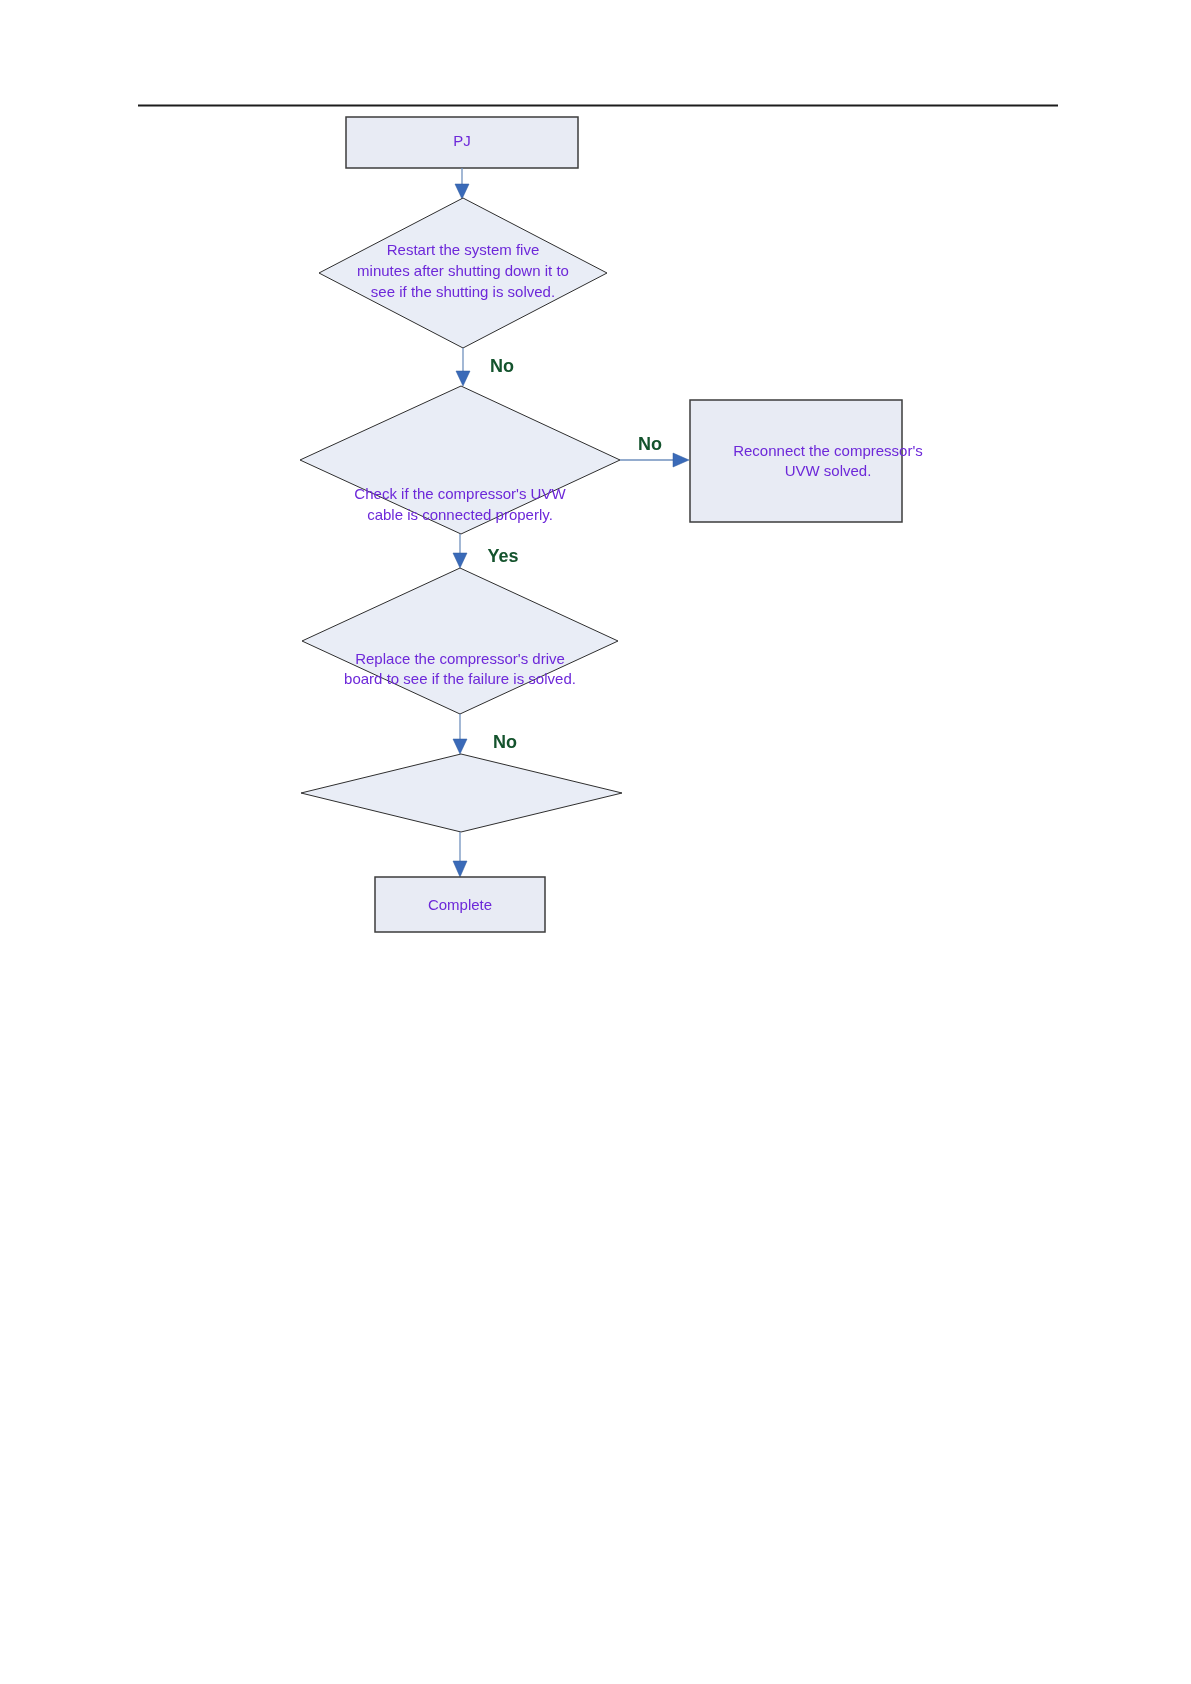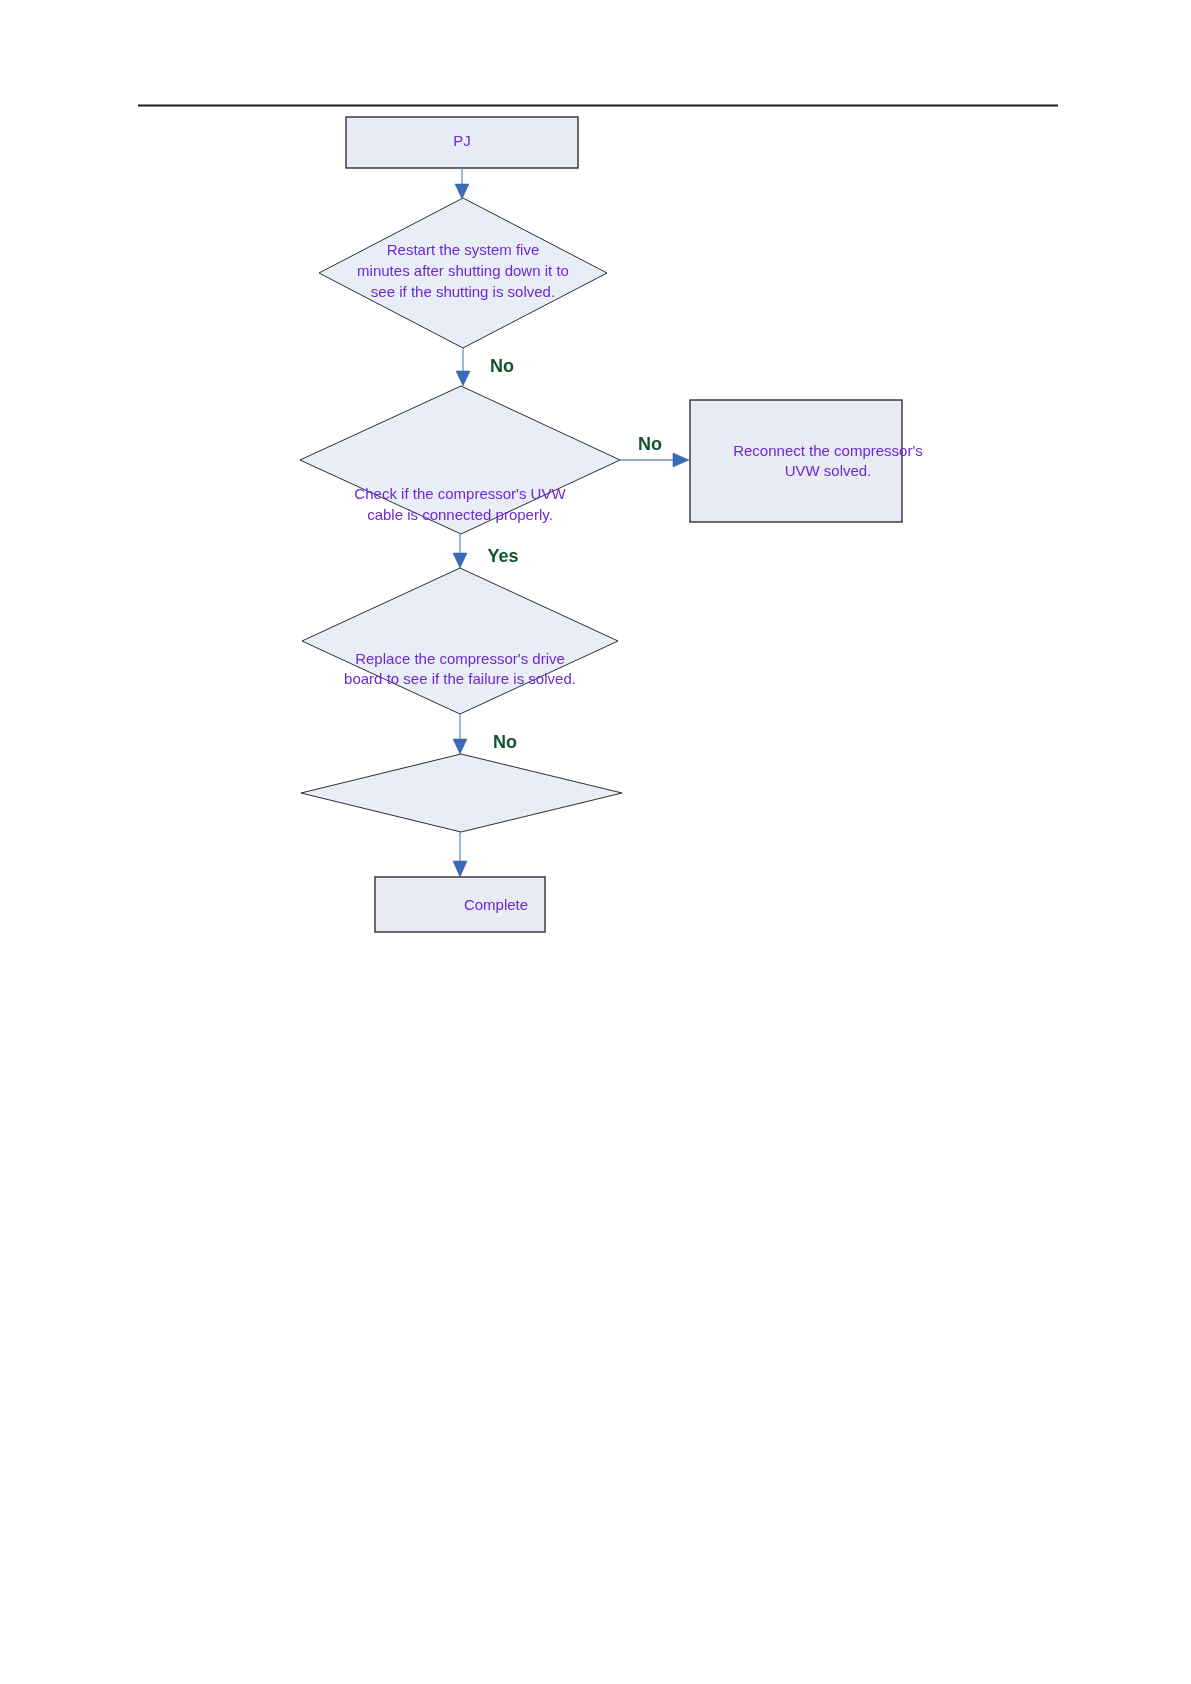--- a/index.html
+++ b/index.html
@@ -119,21 +119,21 @@
     <div>Reconnect the compressor's</div>
     <div>UVW solved.</div>
   </div>
 
   <div class="node-text" style="left:302px; top:623px; width:316px;margin-top:26px;">
     <div>Replace the compressor's drive</div>
     <div>board to see if the failure is solved.</div>
   </div>
 
 
-  <div class="node-text" style="left:375px; top:895px; width:170px;margin-left:36px;">Complete</div>
+  <div class="node-text" style="left:375px; top:895px; width:170px;">Complete</div>
 
   <div class="edge-label" style="left:502px; top:366px;">No</div>
 
   <div class="edge-label" style="left:650px; top:444px;">No</div>
 
   <div class="edge-label" style="left:503px; top:556px;">Yes</div>
 
   <div class="edge-label" style="left:505px; top:742px;">No</div>
 
 </div>

